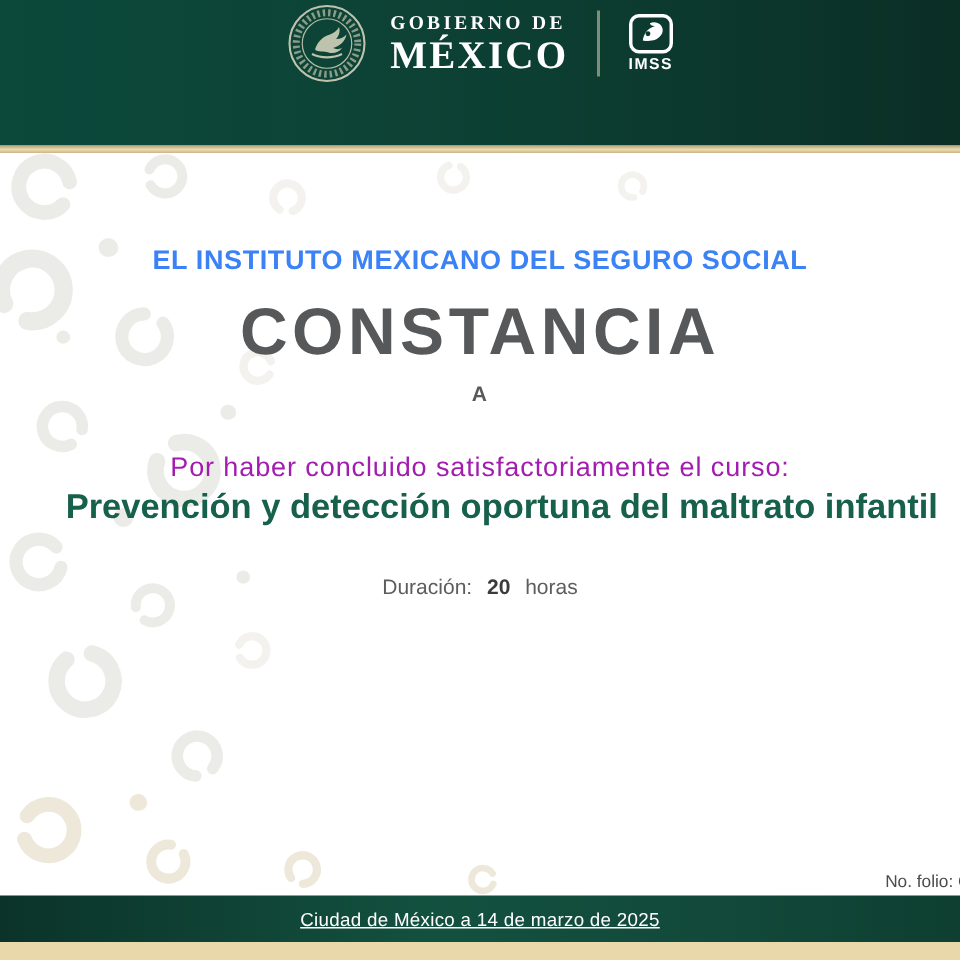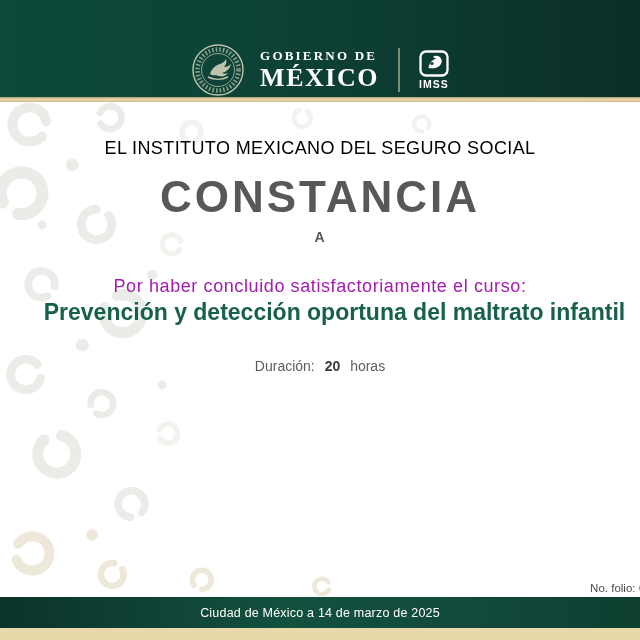--- a/index.html
+++ b/index.html
@@ -4,21 +4,21 @@
 <style>
   html,body{margin:0;padding:0;background:#ffffff;}
   .cert{
     position:relative;width:640px;height:640px;overflow:hidden;background:#ffffff;
     font-family:"Liberation Sans",sans-serif;
   }
   
   .header-band{
     position:absolute;top:0;left:0;width:640px;height:97px;
     background:linear-gradient(90deg,#0b493b 0%,#0d4336 40%,#0c3a2f 68%,#0b2e25 100%);
-    display:flex;align-items:flex-end;justify-content:center;
+    display:flex;align-items:flex-start;justify-content:center;
   }
   .logo-group{display:flex;align-items:center;gap:15px;margin-top:2px;}
   .seal{width:54px;height:54px;flex:0 0 auto;}
   .wordmark{color:#ffffff;text-align:left;font-family:"Liberation Serif",serif;line-height:1;}
   .brand1{font-size:13px;font-weight:bold;letter-spacing:2.2px;margin-bottom:3px;}
   .brand2{font-size:26px;font-weight:bold;letter-spacing:1.5px;}
   .logo-divider{width:2px;height:44px;background:rgba(218,209,180,0.55);margin:0 4px;}
   .imss-block{display:flex;flex-direction:column;align-items:center;color:#ffffff;}
   .imss-label{font-size:10.5px;font-weight:bold;letter-spacing:1px;margin-top:1px;}
   
@@ -26,40 +26,40 @@
     position:absolute;top:97px;left:0;width:640px;height:5px;
     background:linear-gradient(180deg,#b3a378 0%,#ecdcb0 55%,#c9b488 100%);
   }
   
   .body{
     position:absolute;top:102px;left:0;width:640px;height:495px;
     background:#ffffff;text-align:center;
   }
   .watermark{position:absolute;top:0;left:0;pointer-events:none;}
   .content{position:relative;}
-  .issuer{margin-top:36px;font-size:18px;font-weight:normal;letter-spacing:0.4px;color:#000000;}
+  .issuer{margin-top:61px;font-size:18px;font-weight:bold;letter-spacing:0.4px;color:#3b82f6;}
   .grants{margin-top:25px;font-size:16px;letter-spacing:3px;color:#6e6f71;}
   .title{margin-top:13px;font-size:44px;font-weight:bold;letter-spacing:3px;color:#57585a;}
   .to-label{margin-top:7px;font-size:14px;font-weight:bold;letter-spacing:1px;color:#58595b;}
   .name{margin-top:3px;font-size:28px;font-weight:bold;color:#77787b;}
   .completion{margin-top:31px;font-size:18px;letter-spacing:0.6px;color:#a21caf;}
   .course{margin-top:2px;font-size:23px;font-weight:bold;color:#17604b;padding-left:29px;}
   .duration{margin-top:32px;font-size:14px;color:#5c5d5f;}
   .duration .dur-val{font-weight:bold;color:#3a3b3d;margin:0 6px;}
   .folio{
     position:absolute;right:-7px;bottom:3px;font-size:11.5px;color:#4c4c4c;white-space:nowrap;
   }
   .folio .folio-cut{letter-spacing:0;}
   
   .footer-band{
     position:absolute;bottom:12px;left:0;width:640px;height:31px;
     background:linear-gradient(90deg,#0b3329 0%,#13513f 45%,#12493a 75%,#0e3f31 100%);
     display:flex;align-items:center;justify-content:center;
   }
-  .date-line{color:#ffffff;font-size:12.5px;letter-spacing:0.2px;}
+  .date-line{color:#ffffff;font-size:12.5px;letter-spacing:0.2px;text-decoration:underline;}
   .bottom-strip{
     position:absolute;bottom:0;left:0;width:640px;height:12px;background:#e9d8a9;
   }
 </style>
 </head>
 <body>
 
 <div class="cert">
 
   <div class="header-band">

